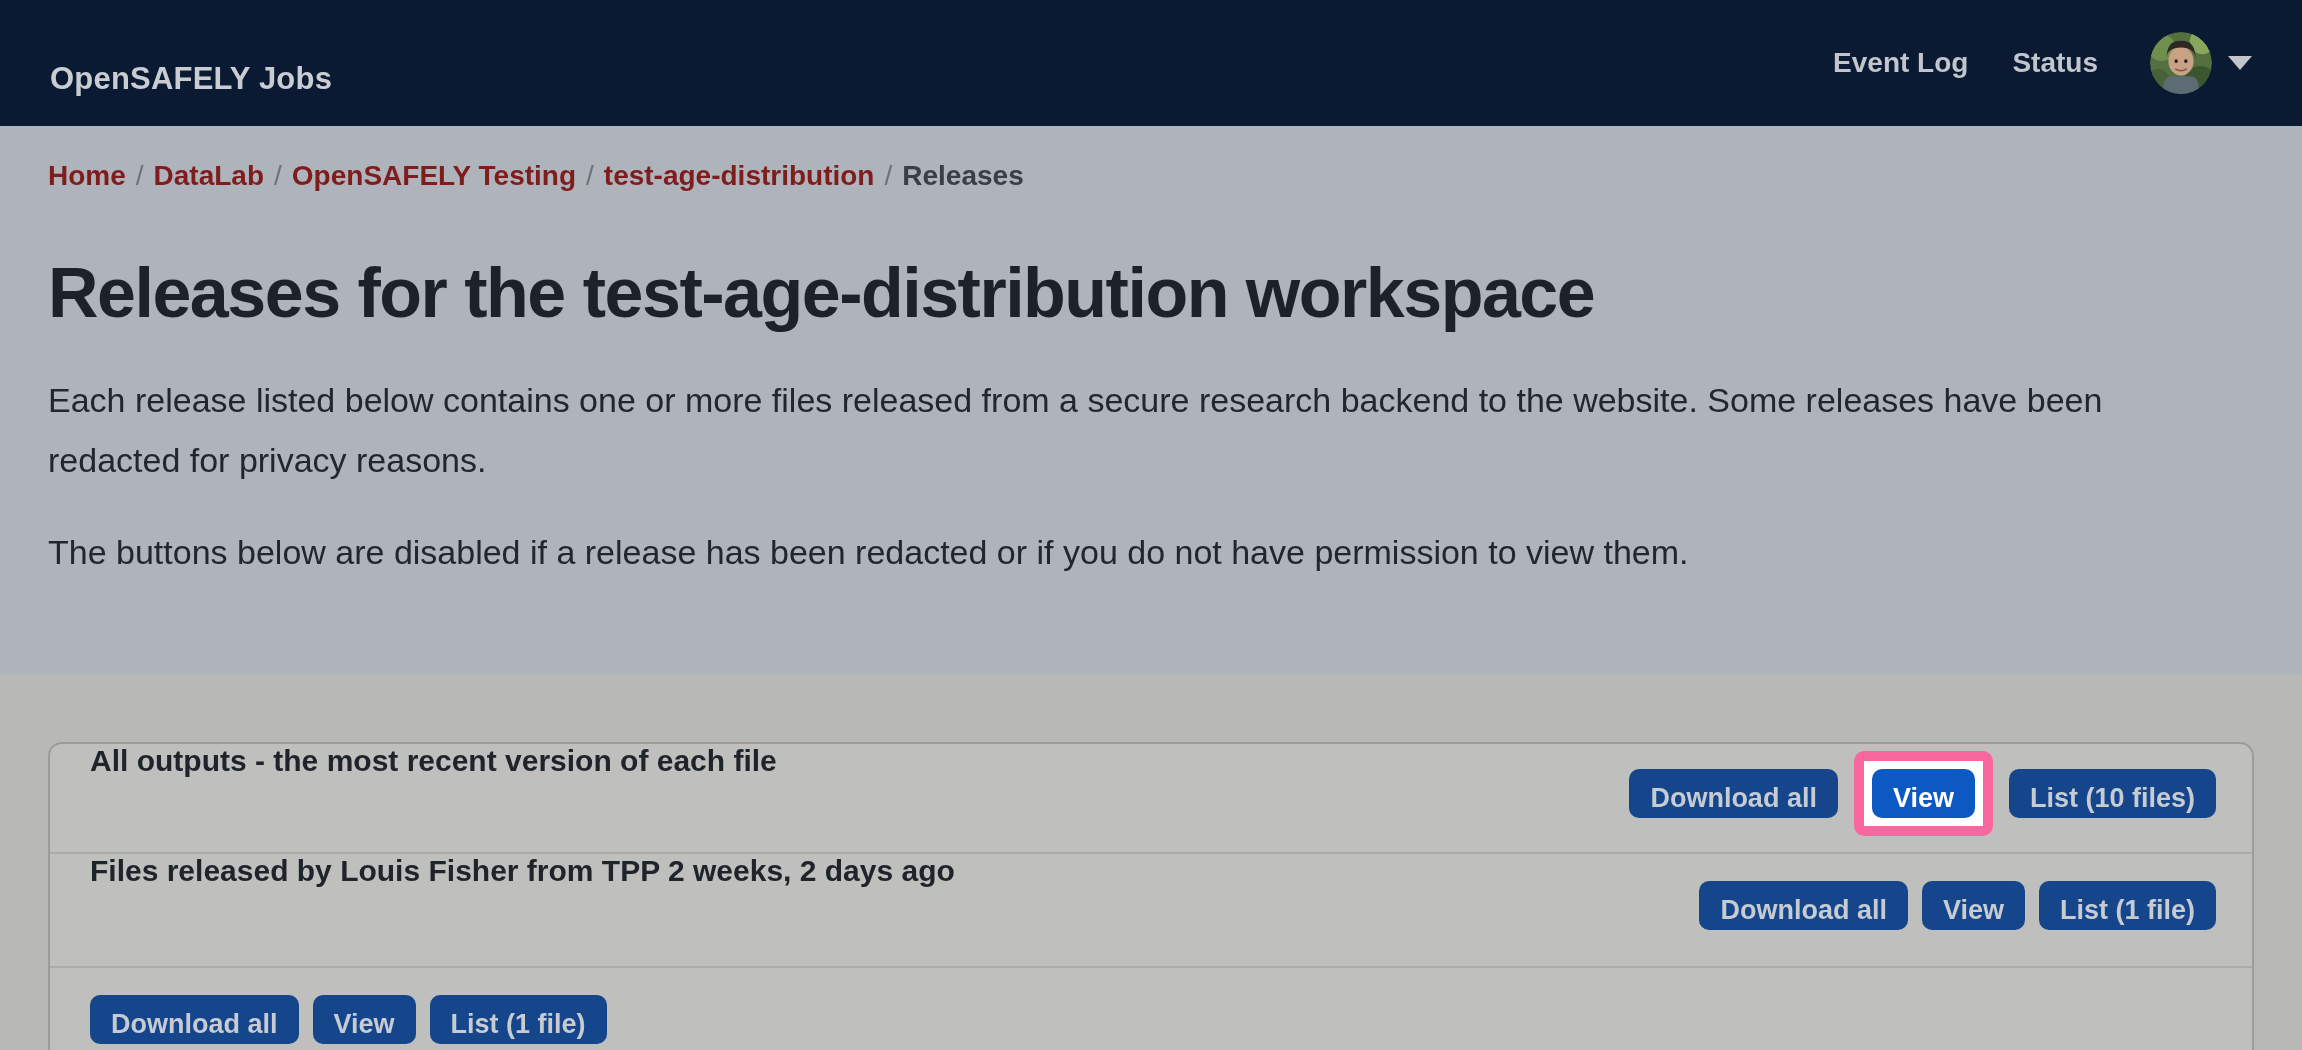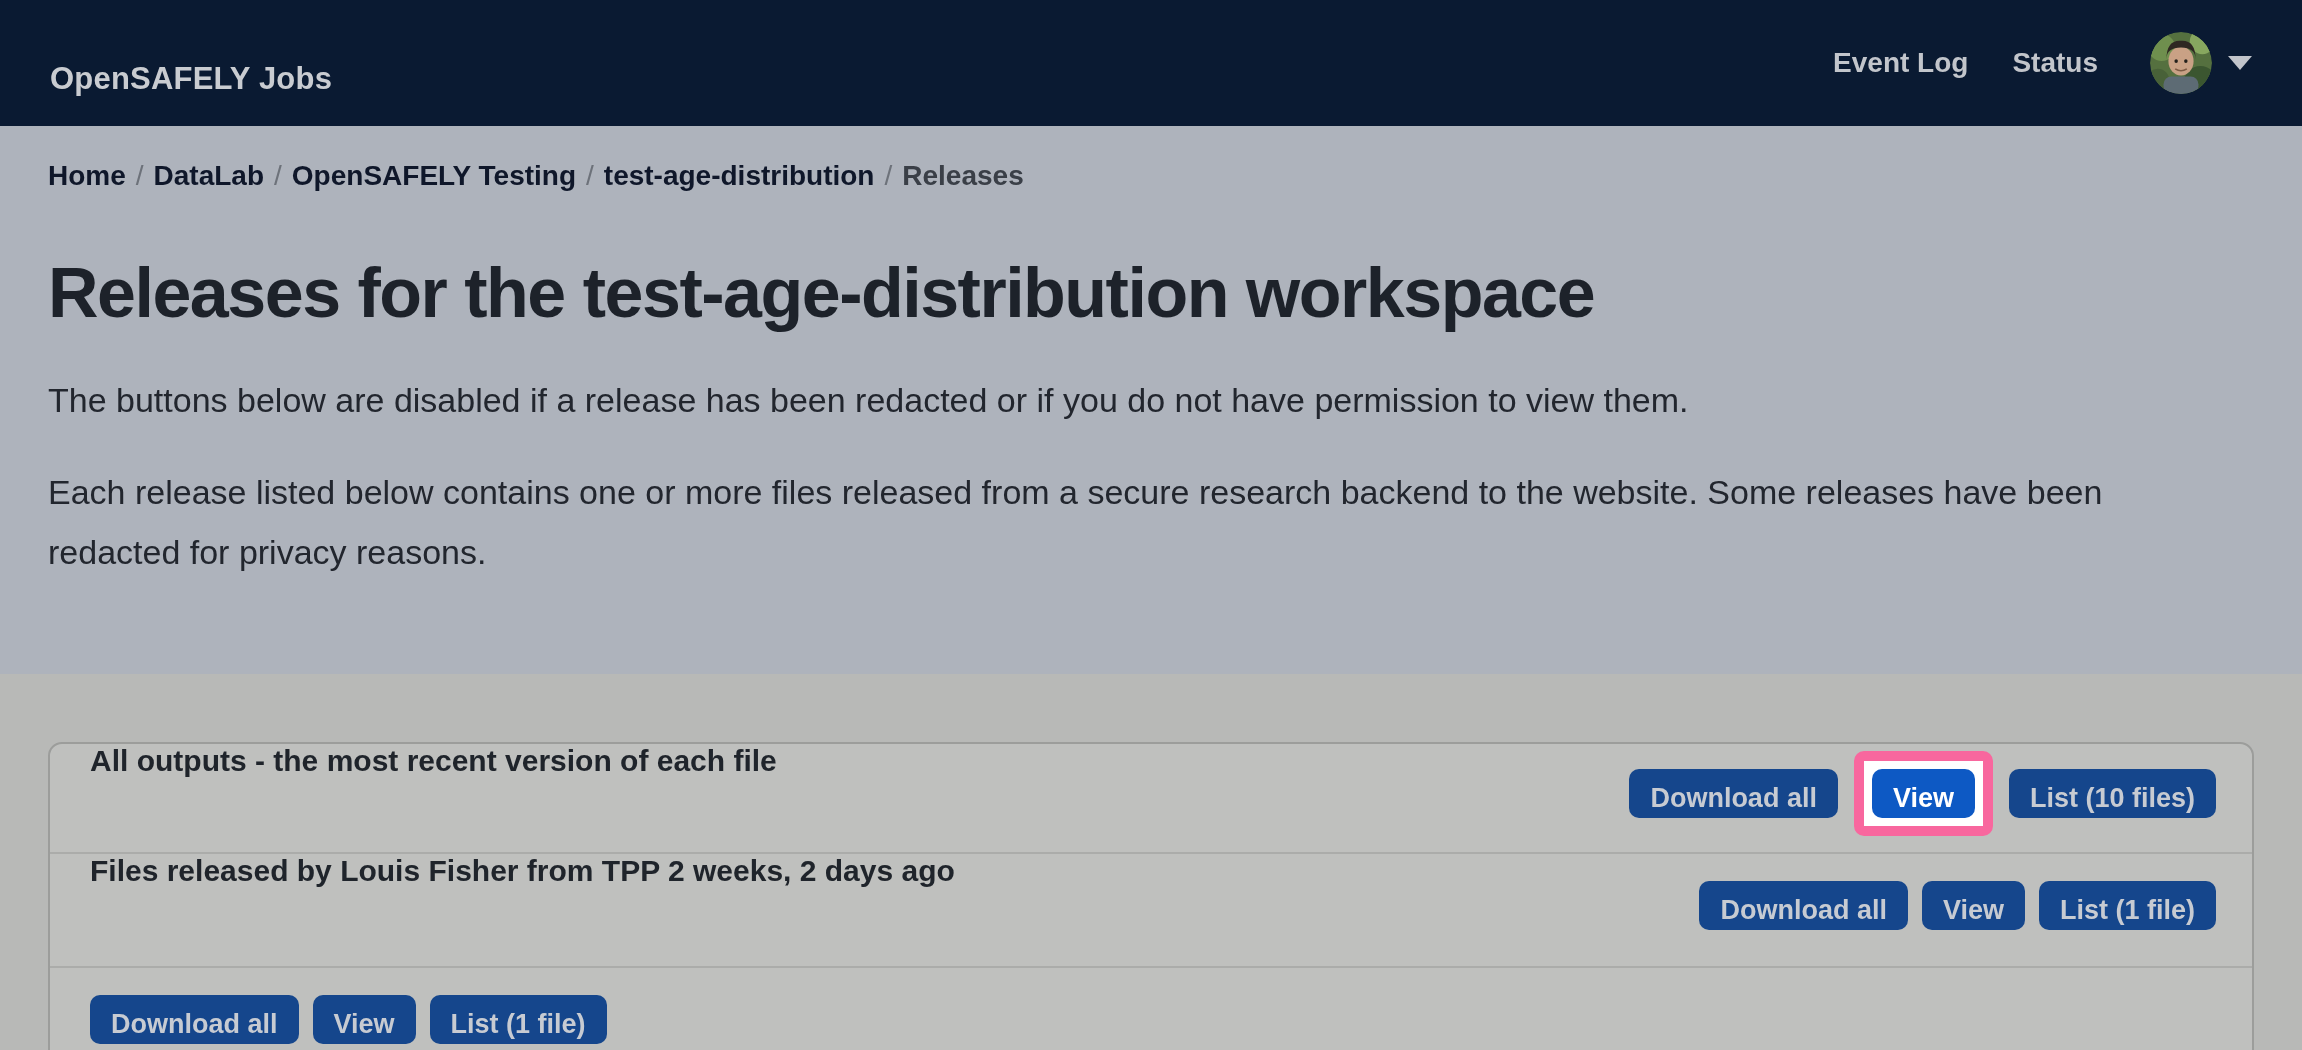--- a/index.html
+++ b/index.html
@@ -19,21 +19,21 @@
   .topnav a{color:#c2c5cb;font-size:28px;font-weight:600;text-decoration:none;cursor:pointer;}
   .userbox{display:flex;align-items:center;gap:16px;margin-left:8px;cursor:pointer;}
   .avatar{width:62px;height:62px;border-radius:50%;overflow:hidden;display:block;}
   .caret{width:0;height:0;border-left:12px solid transparent;border-right:12px solid transparent;border-top:14px solid #c2c5cb;}
   
   .hero{
     background:#aeb3bc;
     padding:30px 48px 92px 48px;box-sizing:border-box;
   }
   .crumbs{font-size:28px;font-weight:700;line-height:40px;}
-  .crumbs a{color:#0f172a;text-decoration:none;cursor:pointer;}
+  .crumbs a{color:#7f1d1d;text-decoration:none;cursor:pointer;}
   .crumbs .sep{color:#6d727a;font-weight:400;padding:0 10px;}
   .crumbs .current{color:#3a3f47;}
   h1{
     margin:58px 0 0 0;font-size:70px;line-height:1.12;font-weight:800;
     letter-spacing:-1.5px;color:#1d222a;
   }
   .intro{max-width:2180px;color:#22262e;font-size:34px;line-height:60px;margin:38px 0 0 0;}
   .intro + .intro{margin-top:32px;}
   
   .list-wrap{padding:68px 48px 0 48px;box-sizing:border-box;}
@@ -93,22 +93,22 @@
   </nav>
 </header>
 
 <section class="hero">
   <nav class="crumbs">
     <a>Home</a><span class="sep">/</span><a>DataLab</a><span class="sep">/</span><a>OpenSAFELY Testing</a><span class="sep">/</span><a>test-age-distribution</a><span class="sep">/</span><span class="current">Releases</span>
   </nav>
 
   <h1>Releases for the test-age-distribution workspace</h1>
 
+  <p class="intro">Each release listed below contains one or more files released from a secure research backend to the website. Some releases have been redacted for privacy reasons.</p>
   <p class="intro">The buttons below are disabled if a release has been redacted or if you do not have permission to view them.</p>
-  <p class="intro">Each release listed below contains one or more files released from a secure research backend to the website. Some releases have been redacted for privacy reasons.</p>
 </section>
 
 <section class="list-wrap">
   <div class="card">
 
     <div class="release-row">
       <span class="row-label">All outputs - the most recent version of each file</span>
       <div class="btn-group">
         <button class="btn">Download all</button>
         <span class="highlight-ring">

